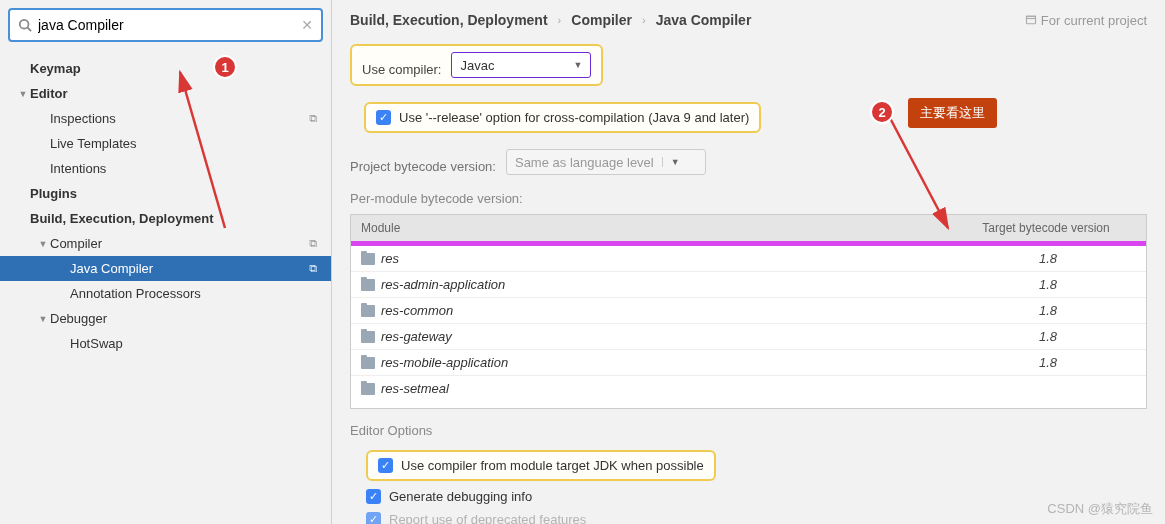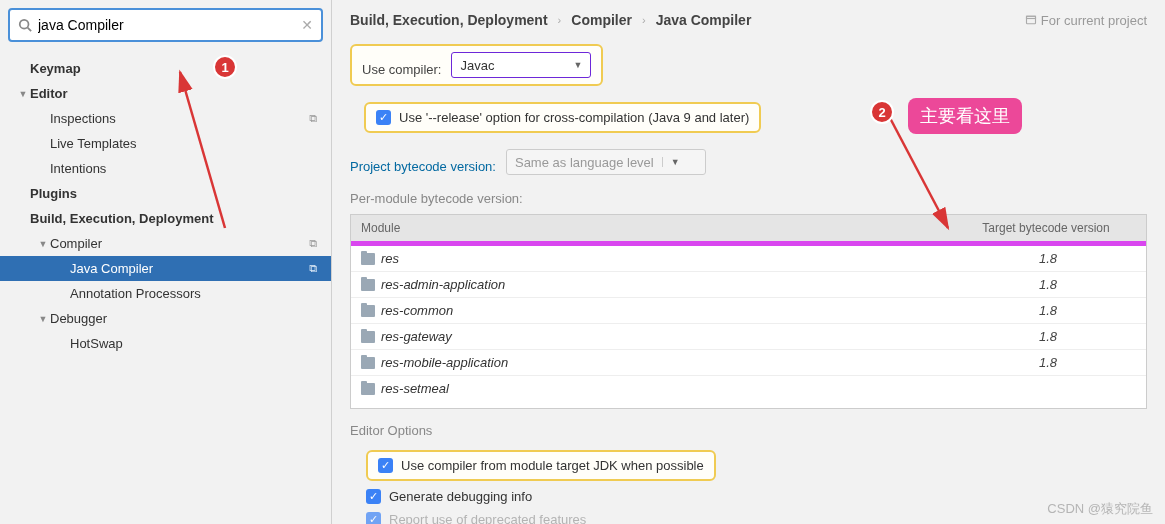--- a/index.html
+++ b/index.html
@@ -50,21 +50,21 @@
 .trow:last-child { border-bottom: none; flex-direction: column; }
 .td-mod { flex: 1; padding: 5px 10px; display: flex; align-items: center; gap: 6px; }
 .td-ver { width: 196px; text-align: center; padding: 5px 10px; color: #444; }
 .folder-icon { width: 14px; height: 12px; background: #9aa8b5; border-radius: 1px; position: relative; display: inline-block; }
 .folder-icon::before { content: ""; position: absolute; top: -2px; left: 0; width: 6px; height: 3px; background: #9aa8b5; border-radius: 1px 1px 0 0; }
 
 .fieldset-lbl { color: #888; margin: 14px 0 8px; }
 .opt-row { display: flex; align-items: center; padding: 4px 0 4px 16px; }
 
 .badge { position: absolute; width: 24px; height: 24px; background: #d93636; border: 2px solid #fff; border-radius: 50%; color: #fff; display: flex; align-items: center; justify-content: center; font-size: 12px; font-weight: bold; z-index: 20; }
-.tooltip { position: absolute; background: #ec4899; color: #fff; padding: 6px 12px; font-size: 18px; border-radius: 8px; z-index: 20; }
+.tooltip { position: absolute; background: #c2410c; color: #fff; padding: 6px 12px; font-size: 13px; border-radius: 3px; z-index: 20; }
 .watermark { position: absolute; bottom: 6px; right: 12px; color: rgba(120,120,120,0.5); font-size: 13px; z-index: 5; }
 
 svg.arrow-svg { position: absolute; top: 0; left: 0; pointer-events: none; z-index: 15; }
 </style>
 </head>
 <body>
 
 <div class="sidebar">
   <div class="search-wrap">
     <div class="search-box">
@@ -173,21 +173,21 @@
     </div>
 
     <div class="row" style="margin-left:14px;">
       <span class="hl">
         <span class="cb">✓</span>
         <span>Use '--release' option for cross-compilation (Java 9 and later)</span>
       </span>
     </div>
 
     <div class="row">
-      <span class="lbl" style="color:#0369a1;">Project bytecode version:</span>
+      <span class="lbl" style="color:#737373;">Project bytecode version:</span>
       <span class="select disabled" style="min-width:200px;">
         <span>Same as language level</span>
         <span class="sel-arrow" style="margin-left:8px;border-left:1px solid #ccc;padding-left:8px;">▼</span>
       </span>
     </div>
 
     <div class="section-lbl">Per-module bytecode version:</div>
 
     <div class="table-wrap">
       <div class="thead">

